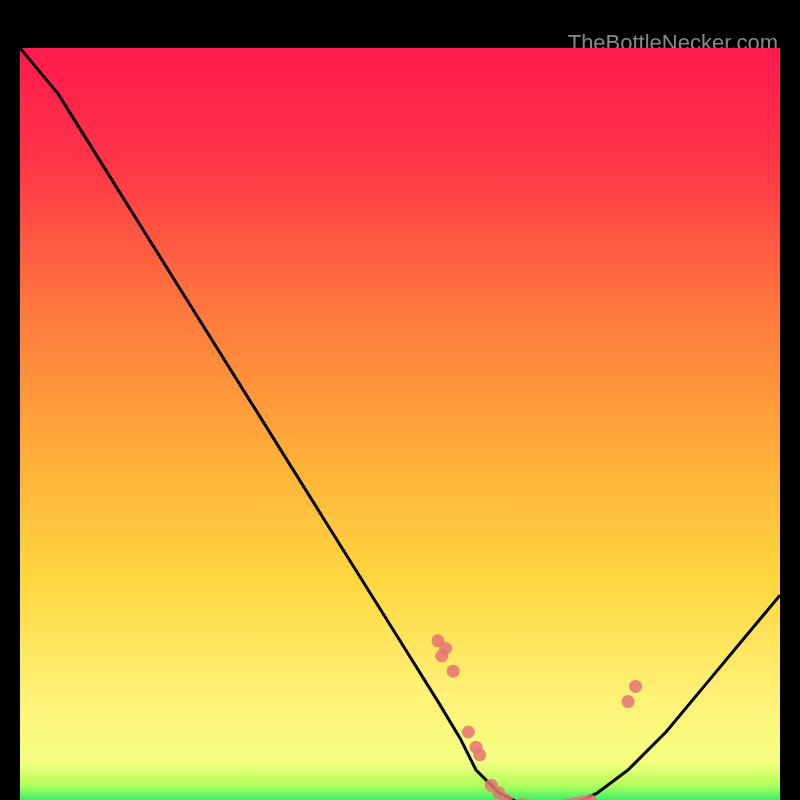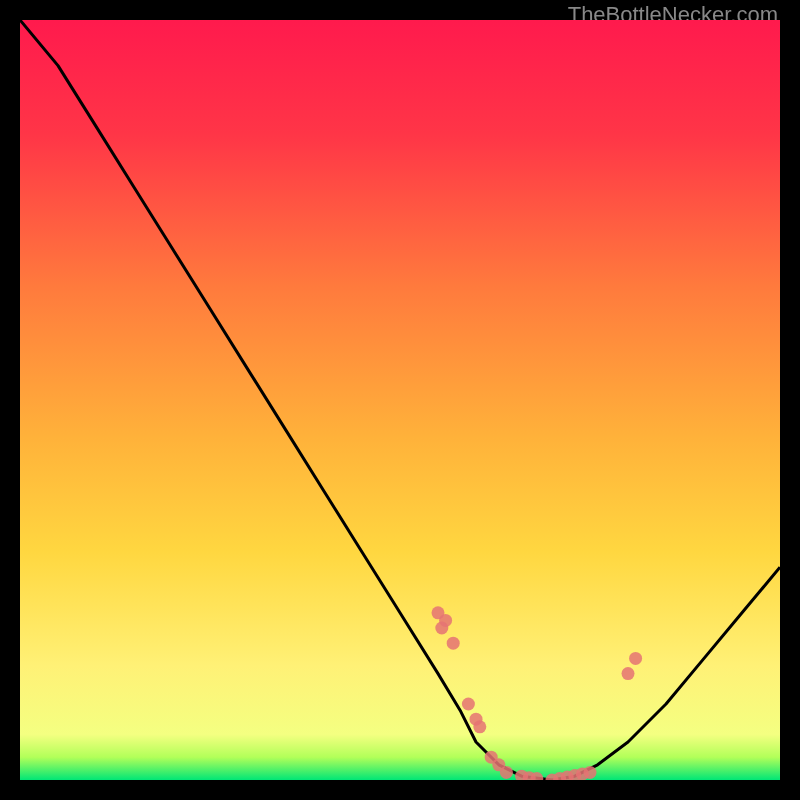--- a/index.html
+++ b/index.html
@@ -1,17 +1,17 @@
 <!DOCTYPE html>
 <html><head>
 <meta charset="utf-8">
 <style>
 * { margin: 0; padding: 0; box-sizing: border-box; }
 html, body { width: 800px; height: 800px; background: #000; overflow: hidden; }
-.chart-container { position: relative; width: 800px; height: 760px; background: #000; }
+.chart-container { position: relative; width: 800px; height: 760px; background: #000; margin-top: 28px; }
 .plot-area { position: absolute; left: 20px; top: 20px; width: 760px; height: 760px; }
 .watermark { position: absolute; top: 2px; right: 22px; color: #888; font-family: Arial, sans-serif; font-size: 22px; font-weight: 500; }
 svg { display: block; }
 </style>
 </head>
 <body>
 
 <div class="chart-container">
   <div class="watermark">TheBottleNecker.com</div>
   <div class="plot-area">

